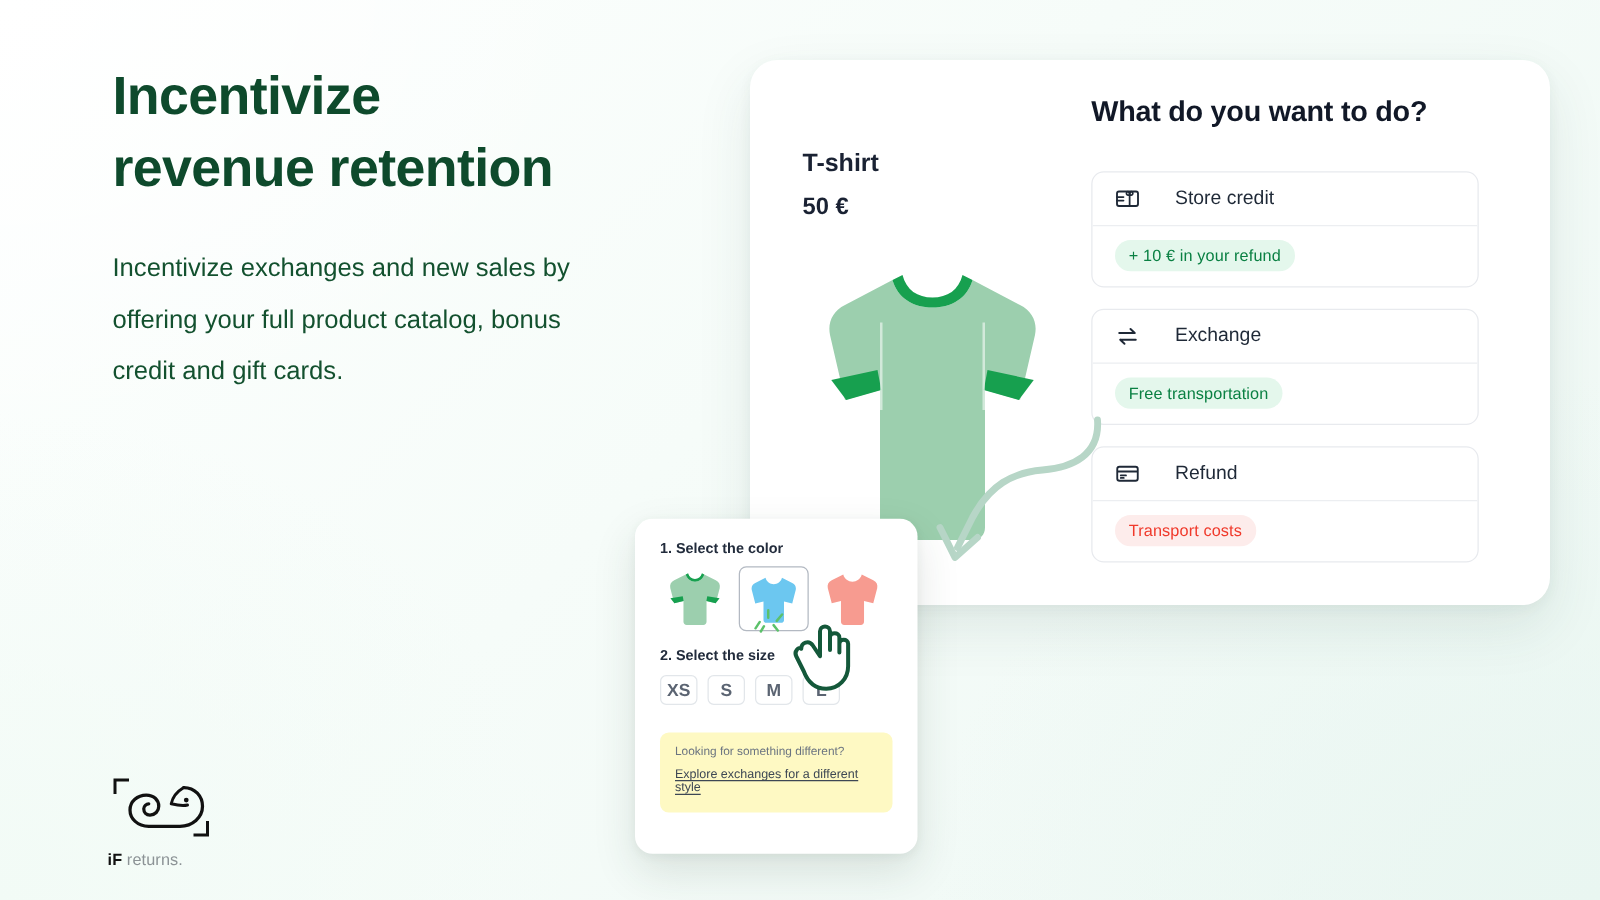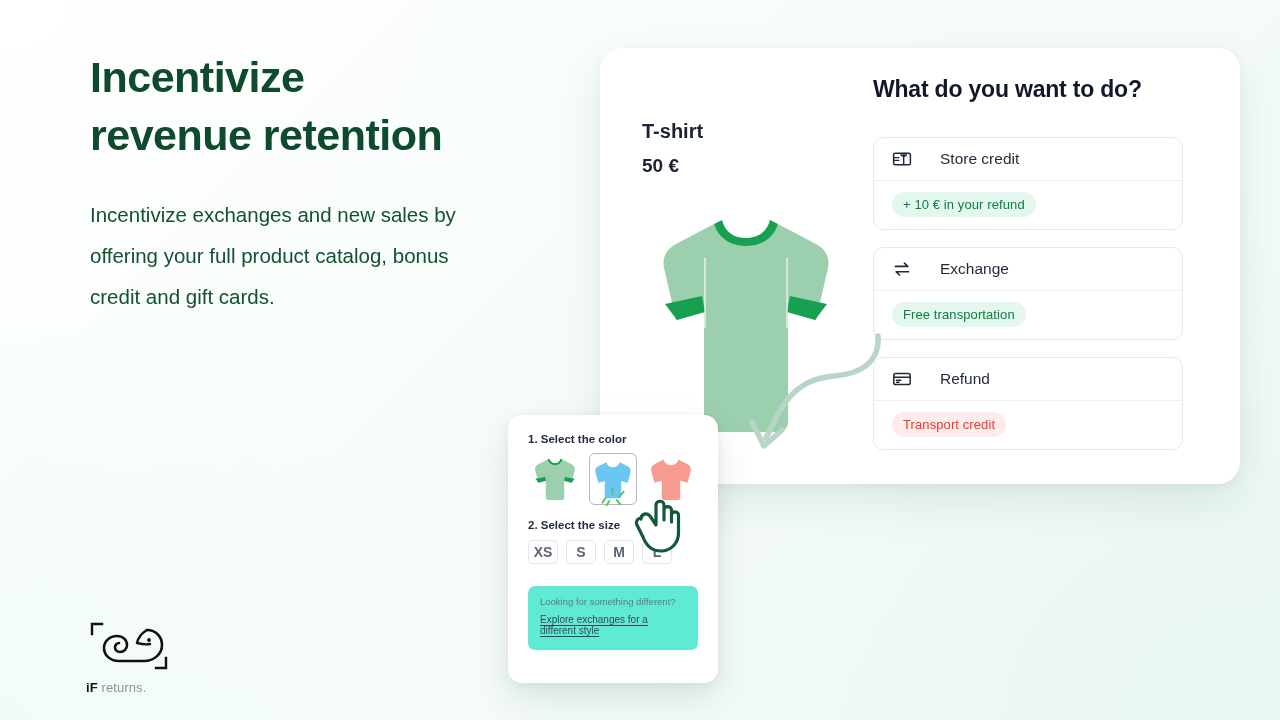--- a/index.html
+++ b/index.html
@@ -81,21 +81,21 @@
   .pill.red   { background: #fdeceb; color: #f0392b; }
 
   .ico { width: 20px; height: 20px; flex: 0 0 20px; display: block; }
 
   
   .arrow-wrap { position: absolute; left: 730px; top: 330px; width: 180px; height: 150px; }
 
   
   .popup {
     position: absolute; left: 508px; top: 415px;
-    width: 210px; height: 268px;
+    width: 226px; height: 268px;
     background: #fff; border-radius: 14px;
     box-shadow: 0 14px 34px rgba(35,60,50,.13), 0 2px 8px rgba(35,60,50,.06);
     padding: 18px 20px 0 20px;
   }
   .step-title { font-size: 11.5px; font-weight: bold; color: #222c3c; }
   .colors { display: flex; gap: 7px; margin-top: 8px; align-items: flex-start; }
   .swatch {
     width: 56px; height: 52px; border-radius: 6px;
     display: flex; align-items: center; justify-content: center;
     border: 1px solid transparent; position: relative;
@@ -103,21 +103,21 @@
   .swatch.selected { border-color: #b3b9c2; }
 
   .sizes { display: flex; gap: 8px; margin-top: 9px; }
   .size-btn {
     width: 30px; height: 24px; border: 1px solid #e2e6ea; border-radius: 5px;
     display: flex; align-items: center; justify-content: center;
     font-size: 14px; font-weight: bold; color: #5b6472; background: #fff;
   }
 
   .note {
-    margin-top: 22px; background: #5eead4; border-radius: 7px;
+    margin-top: 22px; background: #fef9c3; border-radius: 7px;
     padding: 10px 12px 12px 12px;
   }
   .note-q { font-size: 9.5px; color: #6b7480; }
   .note-link {
     display: inline-block; margin-top: 7px; font-size: 10px; color: #3d4754;
     text-decoration: underline; text-underline-offset: 2px;
   }
   .hand { position: absolute; left: 115px; top: 78px; width: 66px; height: 62px; pointer-events: none; }
 </style>
 </head>
@@ -203,21 +203,21 @@
         <span class="ico">
           <svg viewBox="0 0 20 20" width="20" height="20" fill="none" aria-hidden="true">
             <rect x="1.8" y="4.4" width="16.4" height="11.2" rx="1.8" stroke="#1f2937" stroke-width="1.5"></rect>
             <path d="M1.8 8.2h16.4" stroke="#1f2937" stroke-width="1.5"></path>
             <path d="M4.6 11.3h4.2M4.6 13.3h2.4" stroke="#1f2937" stroke-width="1.4" stroke-linecap="round"></path>
           </svg>
         </span>
         <span class="olabel">Refund</span>
       </div>
       <div class="option-body">
-        <span class="pill red">Transport credit</span>
+        <span class="pill red">Transport costs</span>
       </div>
     </div>
 
   </div>
 </div>
 
 <div class="arrow-wrap">
   <svg viewBox="0 0 180 150" width="180" height="150" fill="none" aria-hidden="true">
     <path d="M148 6 C150 34 128 44 104 46 C80 48 62 58 48 84 L36 108" stroke="#b7d6c7" stroke-width="5.5" stroke-linecap="round"></path>
     <path d="M22 92 L34 116 L52 100" stroke="#b7d6c7" stroke-width="5.5" stroke-linecap="round" stroke-linejoin="round" fill="none"></path>

